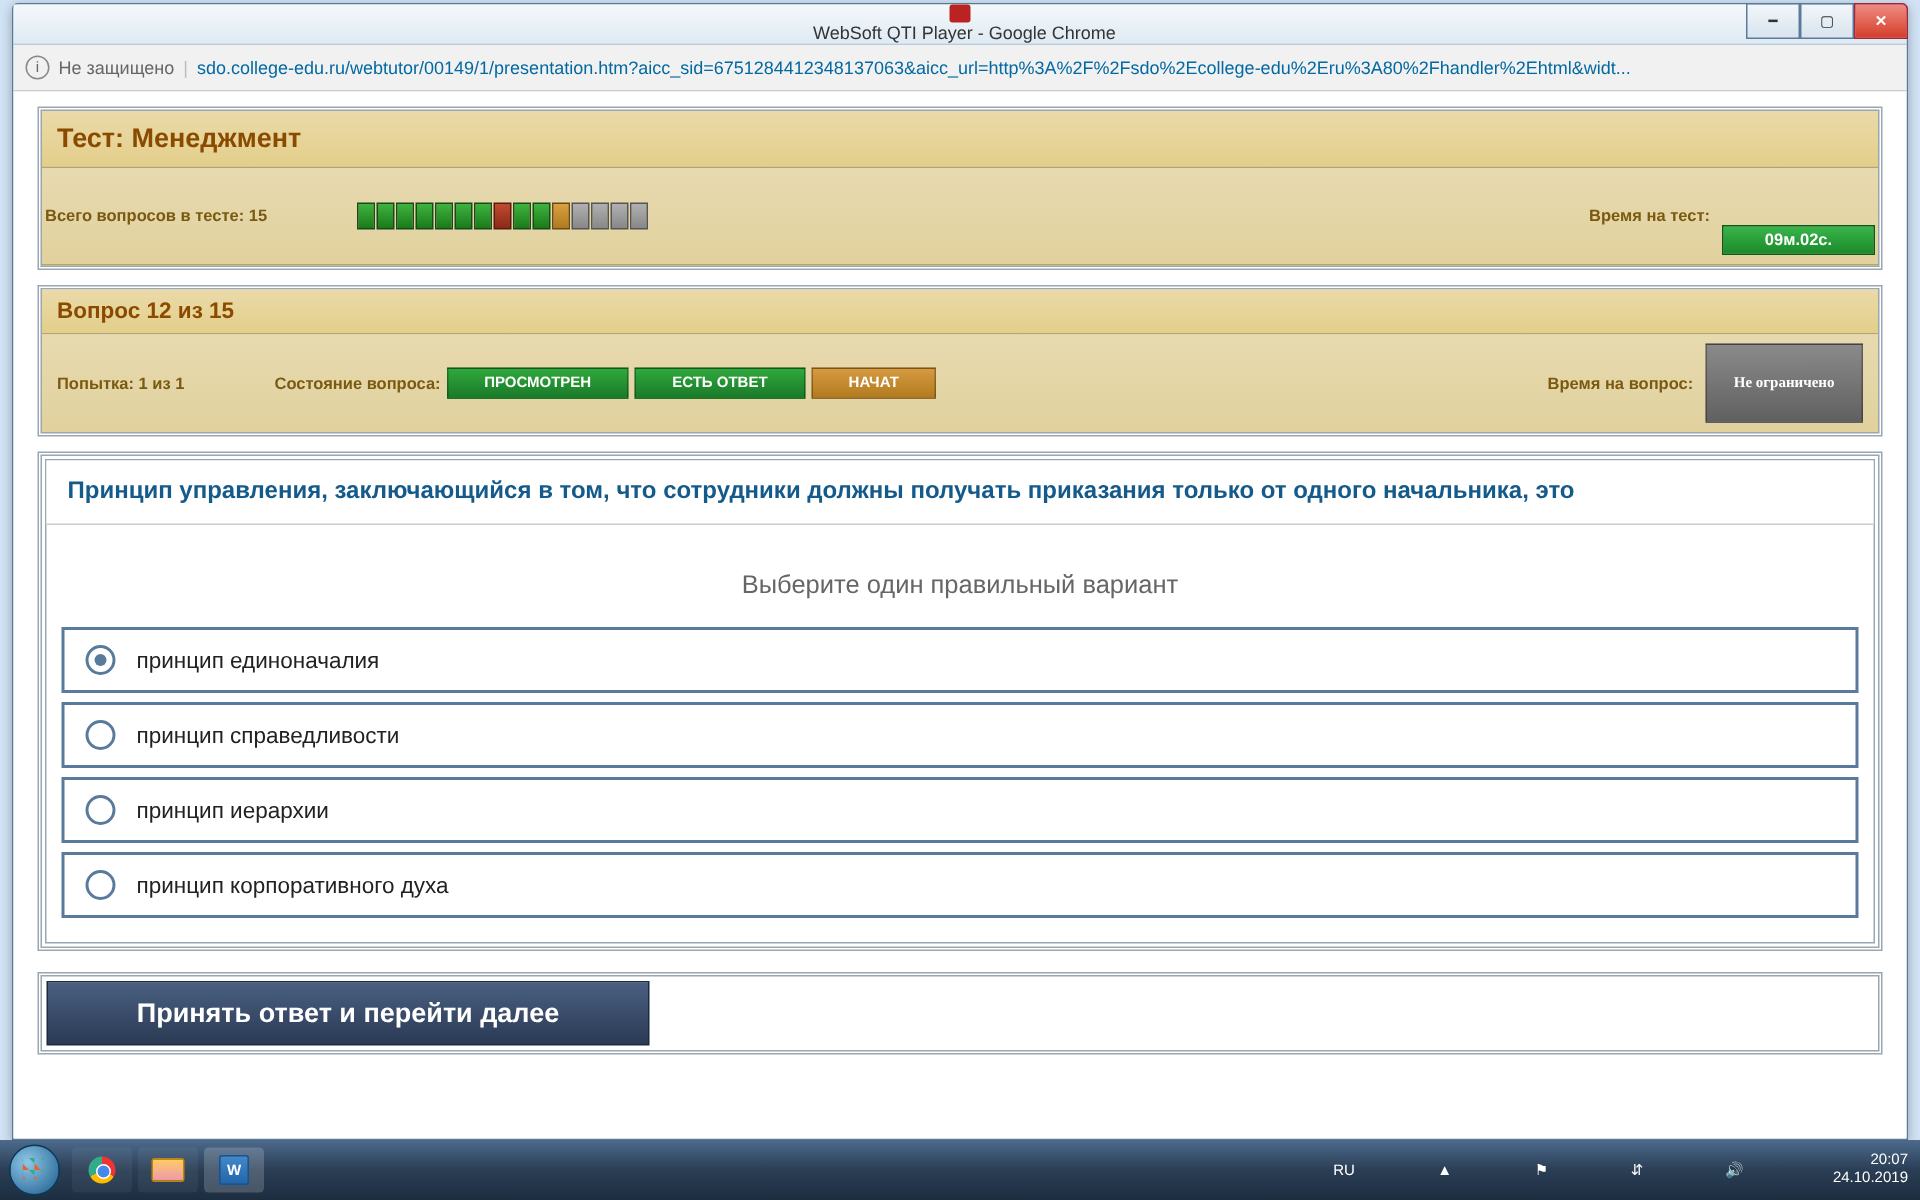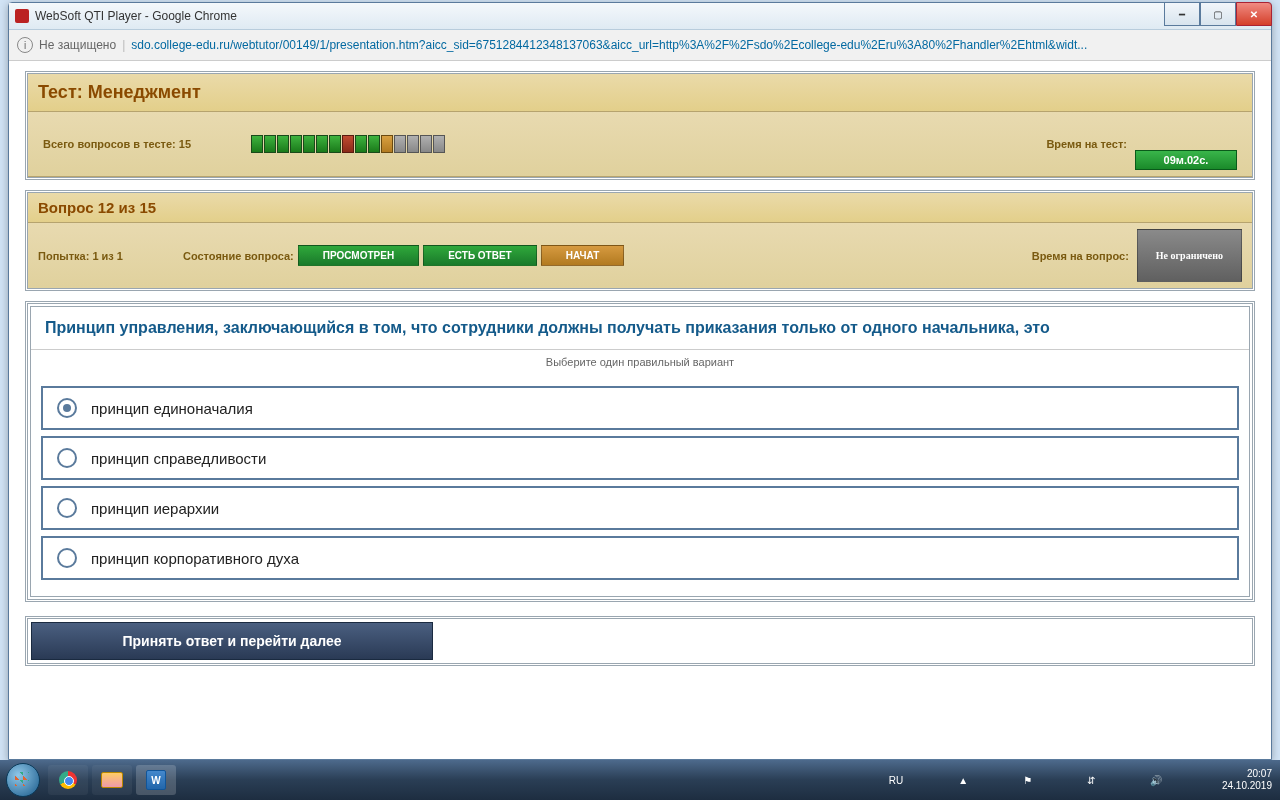--- a/index.html
+++ b/index.html
@@ -1,54 +1,54 @@
 <!DOCTYPE html>
 <html><head>
 <meta charset="utf-8">
 <style>
 html,body{margin:0;padding:0;font-family:Tahoma,Arial,sans-serif;height:100%;overflow:hidden;}
 body{background:#d1e3f5;width:1280px;height:800px;position:relative;}
 .window{position:absolute;left:8px;top:2px;right:8px;bottom:40px;background:#fff;border:1px solid #5a7a9c;border-radius:4px 4px 0 0;box-shadow:0 2px 8px rgba(0,0,0,0.3);}
-.titlebar{height:26px;background:linear-gradient(#f4f8fb,#dfeaf3);border-bottom:1px solid #b8ccdc;display:flex;align-items:center;padding-left:6px;font-size:12px;color:#333;}
+.titlebar{height:26px;background:linear-gradient(#f4f8fb,#dfeaf3);border-bottom:1px solid #b8ccdc;display:flex;align-items:center;padding-left:6px;font-size:12px;color:#333;flex-direction:column;}
 .titlebar .favicon{width:14px;height:14px;background:#b22;margin-right:6px;border-radius:2px;}
 .winctrl{position:absolute;top:-1px;right:-1px;display:flex;}
 .winbtn{width:34px;height:22px;border:1px solid #5a7a9c;background:linear-gradient(#f2f6fa,#d8e4ee);display:flex;align-items:center;justify-content:center;font-size:10px;color:#333;}
 .winbtn.close{background:linear-gradient(#f08b82,#d43f2a);color:#fff;border-color:#a23;font-weight:bold;border-radius:0 4px 0 0;}
 .addrbar{height:30px;background:#f1f1f1;border-bottom:1px solid #ccc;display:flex;align-items:center;padding:0 8px;font-size:12px;color:#666;}
 .addrbar .insecure{width:14px;height:14px;border:1px solid #888;border-radius:50%;margin-right:6px;display:flex;align-items:center;justify-content:center;font-size:10px;}
 .addrbar .url{flex:1;white-space:nowrap;overflow:hidden;text-overflow:ellipsis;color:#0369a1;}
 .content{position:absolute;top:58px;left:0;right:0;bottom:0;overflow:auto;background:#fff;}
 .panel{margin:10px 16px;border:3px double #9aa6b0;}
 .hdr-title{background:linear-gradient(#eadaa9,#e3cf8a);border-bottom:1px solid #b6a36e;padding:8px 10px;color:#8a4a00;font-size:18px;font-weight:bold;}
-.hdr-sub{background:linear-gradient(#e8dab0,#e0d19d);border-bottom:1px solid #b6a36e;padding:6px 15px;display:flex;align-items:center;font-size:11px;color:#7a5a10;font-weight:bold;}
+.hdr-sub{background:linear-gradient(#e8dab0,#e0d19d);border-bottom:1px solid #b6a36e;padding:6px 2px;display:flex;align-items:center;font-size:11px;color:#7a5a10;font-weight:bold;}
 .progress-boxes{display:flex;margin-left:60px;}
 .pbox{width:10px;height:16px;margin-right:1px;border:1px solid #1a4a1a;}
 .pg{background:linear-gradient(#3eb33e,#1a7a1a);}
 .pr{background:linear-gradient(#c04a30,#8a2a18);border-color:#5a1a10;}
 .po{background:linear-gradient(#d8a040,#b27a20);border-color:#6a4a10;}
 .pgr{background:linear-gradient(#b0b0b0,#888);border-color:#555;}
 .timer-right{margin-left:auto;display:flex;align-items:center;}
 .timer-bar{width:100px;height:18px;background:linear-gradient(#39b54a,#1a8a2a);border:1px solid #0a5a1a;color:#fff;display:flex;align-items:center;justify-content:center;font-weight:bold;font-size:11px;margin-left:8px;margin-top:32px;}
 .qnum{background:linear-gradient(#eadaa9,#e3cf8a);border-bottom:1px solid #b6a36e;padding:6px 10px;color:#8a4a00;font-size:15px;font-weight:bold;}
 .attempt-row{background:linear-gradient(#e8dab0,#e0d19d);padding:6px 10px;display:flex;align-items:center;font-size:11px;color:#7a5a10;font-weight:bold;}
 .state-label{margin-left:60px;color:#7a5a10;}
 .badge{display:inline-block;padding:4px 24px;margin-left:4px;font-size:10px;color:#fff;font-weight:bold;border:1px solid rgba(0,0,0,0.3);}
 .bd-green{background:linear-gradient(#2fa83b,#1a7a2a);}
 .bd-orange{background:linear-gradient(#d69a40,#b27a20);}
 .bd-gray{background:linear-gradient(#8a8a8a,#606060);}
 .qpanel{margin:10px 16px;border:3px double #9aa6b0;padding:2px;}
 .qinner{border:1px solid #9aa6b0;}
 .qtext{background:#fff;padding:12px 14px;color:#145a8a;font-size:16px;font-weight:bold;border-bottom:1px solid #ccc;}
-.qhint{text-align:center;font-size:11px;color:#666;padding:6px;}
+.qhint{text-align:center;font-size:17px;color:#666;padding:6px;margin-top:24px;}
 .options{padding:6px 10px 10px;}
 .opt{border:2px solid #5a7a9c;margin:6px 0;padding:10px 14px;display:flex;align-items:center;font-size:15px;color:#222;cursor:pointer;}
 .radio{width:16px;height:16px;border:2px solid #5a7a9c;border-radius:50%;margin-right:14px;display:flex;align-items:center;justify-content:center;}
 .radio.sel::after{content:"";width:8px;height:8px;background:#5a7a9c;border-radius:50%;}
 .submit-row{margin:14px 16px;border:3px double #9aa6b0;padding:3px;}
-.submit-btn{width:380px;padding:10px;background:linear-gradient(#4a5f80,#2a3a55);border:1px solid #1a2a40;color:#fff;font-weight:bold;font-size:14px;text-align:center;cursor:pointer;}
+.submit-btn{width:380px;padding:10px;background:linear-gradient(#4a5f80,#2a3a55);border:1px solid #1a2a40;color:#fff;font-weight:bold;font-size:18px;text-align:center;cursor:pointer;}
 .taskbar{position:absolute;left:0;right:0;bottom:0;height:40px;background:linear-gradient(#4d6a8c,#2a3e55 50%,#1d2d40);display:flex;align-items:center;}
 .start-orb{width:46px;height:40px;display:flex;align-items:center;justify-content:center;}
 .orb{width:32px;height:32px;border-radius:50%;background:radial-gradient(circle at 35% 35%,#8fc7e8,#1a5a8a);border:1px solid #0a3a5a;position:relative;}
 .orb::after{content:"";position:absolute;left:8px;top:8px;width:14px;height:14px;background:
   linear-gradient(45deg,#d63 25%,transparent 25%) 0 0/8px 8px,
   linear-gradient(45deg,transparent 75%,#3a8 75%) 0 0/8px 8px;}
 .tb-item{width:40px;height:30px;margin:0 2px;border-radius:3px;display:flex;align-items:center;justify-content:center;background:rgba(255,255,255,0.05);}
 .tb-item.active{background:rgba(255,255,255,0.18);}
 .tray{margin-left:auto;display:flex;align-items:center;color:#fff;font-size:10px;padding-right:8px;gap:47px;}
 .tray span{margin:0 4px;}

